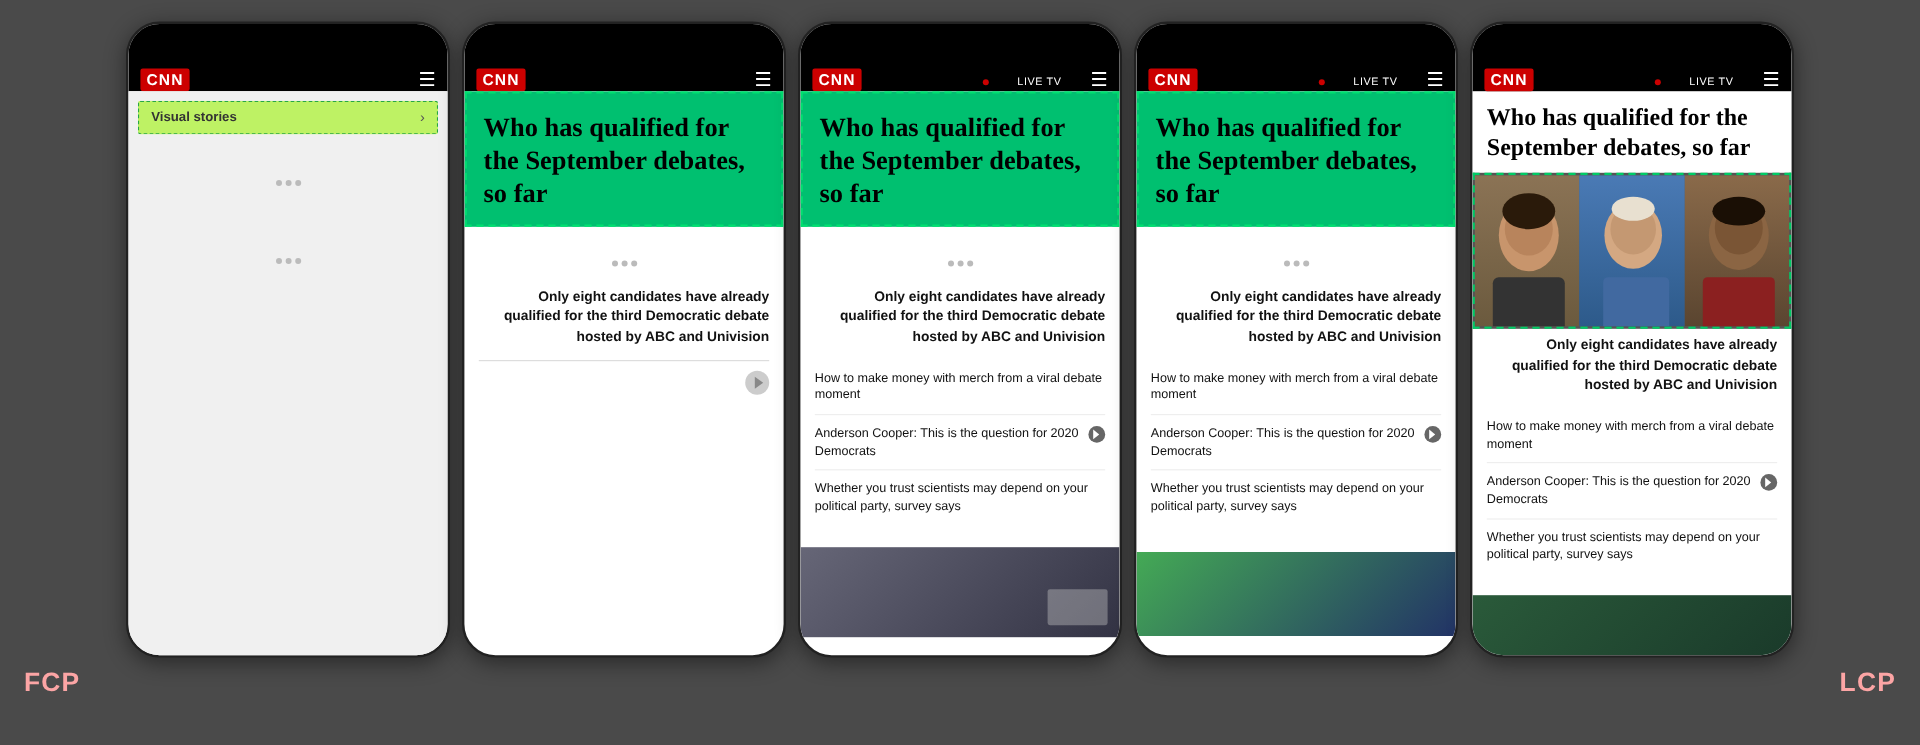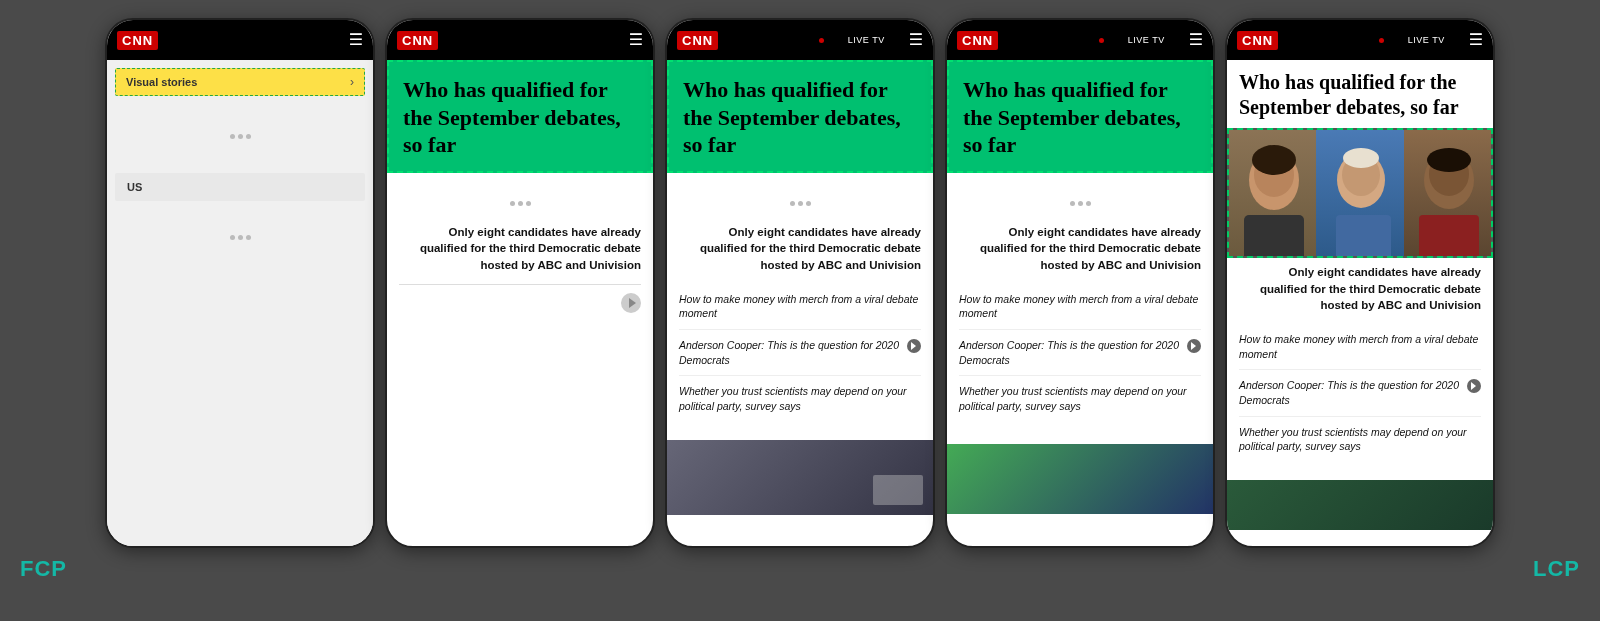--- a/index.html
+++ b/index.html
@@ -38,23 +38,23 @@
       border-radius: 28px;
       overflow: hidden;
       box-shadow: 0 4px 18px rgba(0,0,0,0.45);
       position: relative;
       border: 2px solid #222;
     }
 
     
     .cnn-header {
       background: #000;
-      height: 40px;
-      display: flex;
-      align-items: center;
+      height: 56px;
+      display: flex;
+      align-items: flex-end;
       justify-content: space-between;
       padding: 0 10px;
       flex-shrink: 0;
     }
     .cnn-logo {
       background: #cc0000;
       color: #fff;
       font-weight: 900;
       font-size: 13px;
       padding: 2px 5px;
@@ -89,21 +89,21 @@
       overflow: hidden;
       position: relative;
     }
 
     
     .phone1-content {
       background: #f0f0f0;
       padding: 0;
     }
     .visual-stories-bar {
-      background: #fde047;
+      background: #bef264;
       border: 1.5px dashed #28a745;
       margin: 8px 8px;
       padding: 6px 10px;
       display: flex;
       align-items: center;
       justify-content: space-between;
       border-radius: 2px;
     }
     .visual-stories-text {
       font-size: 11px;
@@ -168,21 +168,20 @@
       font-size: 11.5px;
       font-weight: 700;
       color: #111;
       line-height: 1.45;
       margin-bottom: 10px;
       text-align: right;
     }
 
     .secondary-links {
       margin-top: 18px;
-      font-style: italic;
     }
     .secondary-link {
       font-size: 10.5px;
       color: #111;
       line-height: 1.4;
       margin-bottom: 8px;
       padding-bottom: 8px;
       border-bottom: 1px solid #eee;
       display: flex;
       align-items: flex-start;
@@ -242,21 +241,21 @@
 
     
     .labels-row {
       display: flex;
       flex-direction: row;
       justify-content: space-between;
       width: 100%;
       padding: 8px 20px 0 20px;
     }
     .metric-label {
-      color: #14b8a6;
+      color: #fca5a5;
       font-size: 22px;
       font-weight: 700;
       letter-spacing: 1px;
       font-family: Arial, sans-serif;
     }
 
     
     .divider-line {
       border: none;
       border-top: 1px solid #ddd;
@@ -299,21 +298,20 @@
       <div class="phone-content phone1-content">
         <div class="visual-stories-bar">
           <span class="visual-stories-text">Visual stories</span>
           <span class="chevron-right">›</span>
         </div>
         <div class="loading-dots">
           <div class="dot"></div>
           <div class="dot"></div>
           <div class="dot"></div>
         </div>
-        <div class="us-label">US</div>
         <div class="loading-dots">
           <div class="dot"></div>
           <div class="dot"></div>
           <div class="dot"></div>
         </div>
       </div>
     </div>
   </div>
 
   <div class="phone-wrapper">

